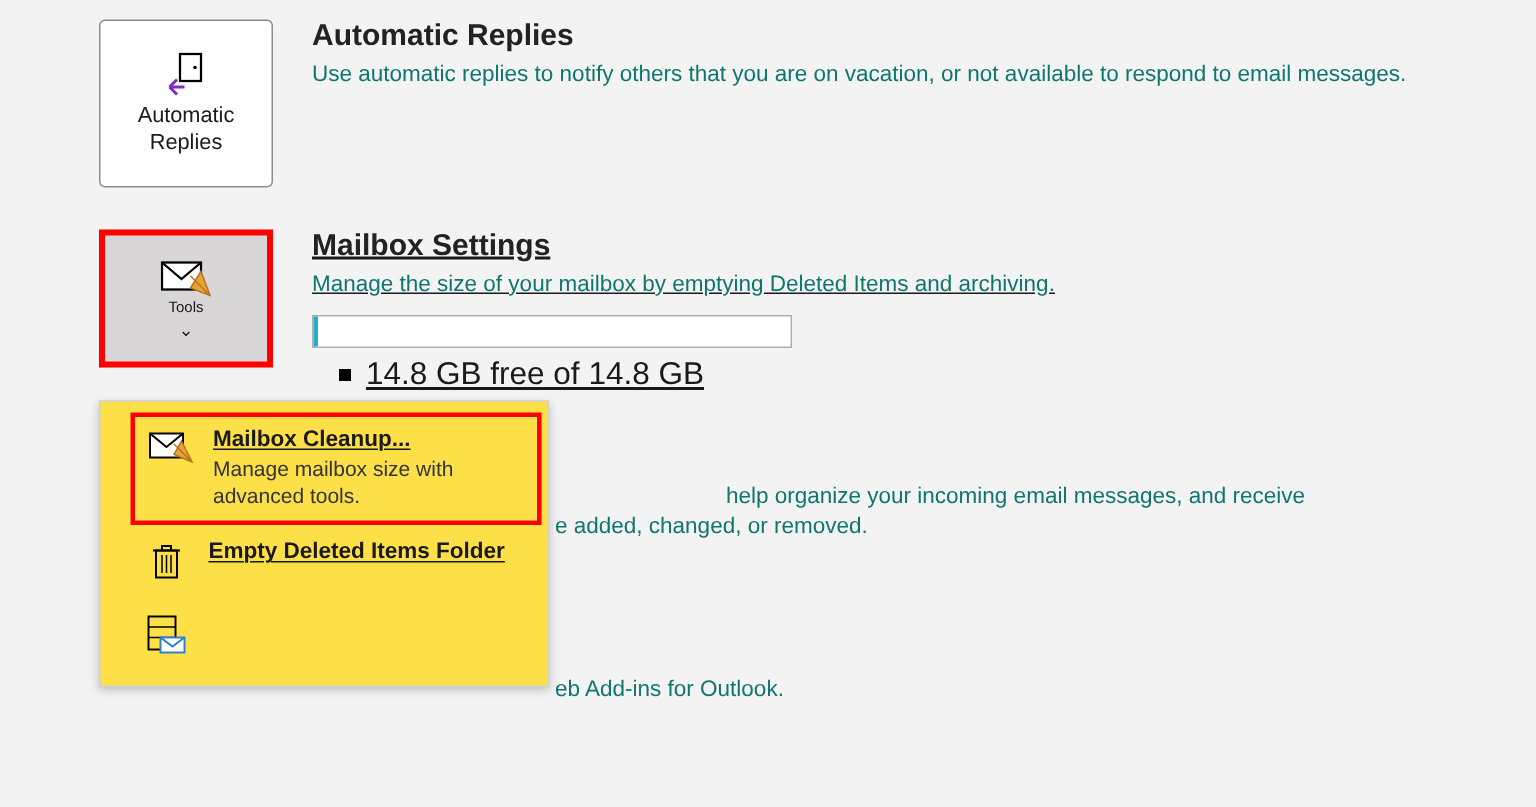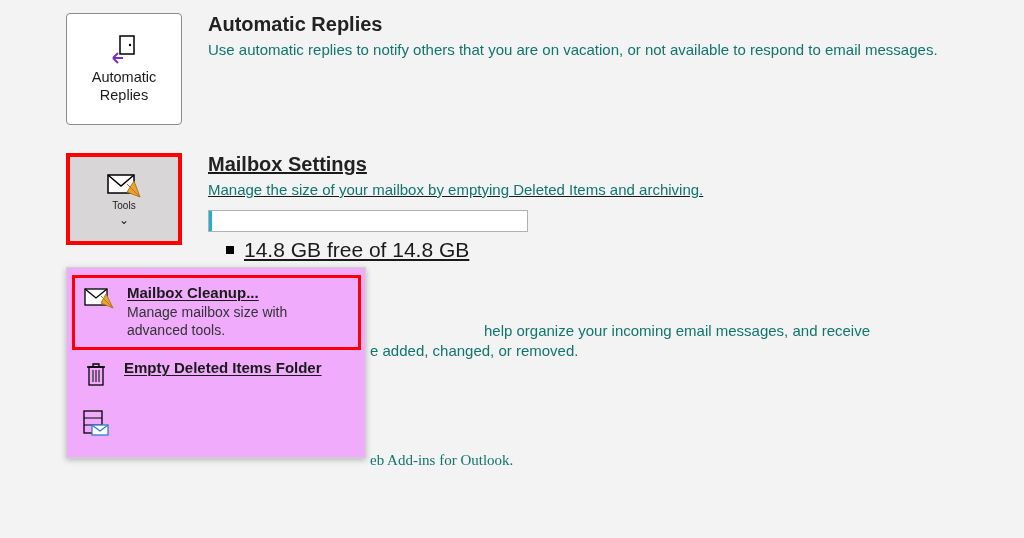--- a/index.html
+++ b/index.html
@@ -89,24 +89,24 @@
   }
   .storage-line .bullet {
     width:8px; height:8px; background:#000;
   }
 
   
   .menu {
     position:absolute;
     left:66px; top:267px;
     width:300px;
-    background:#f0abfc;
+    background:#fde047;
     border:1px solid #d0d0d0;
     box-shadow:0 2px 6px rgba(0,0,0,0.25);
-    padding:6px 0 10px 1px;
+    padding:6px 0 10px 16px;
   }
   .menu-item {
     display:flex;
     padding:8px 12px 10px 12px;
     gap:12px;
     cursor:pointer;
   }
   .menu-item.hl {
     border:3px solid #ff0000;
     margin:1px 4px;
@@ -175,21 +175,21 @@
     <span>14.8 GB free of 14.8 GB</span>
   </div>
 </div>
 
 <div class="section sec-rules" style="left:370px;">
   <p style="margin-top:18px;text-align:center;">help organize your incoming email messages, and receive</p>
   <p>e added, changed, or removed.</p>
 </div>
 
 <div class="section sec-addin" style="left:370px;">
-  <p style="margin-top:12px;font-family:Liberation Serif, serif;">eb Add-ins for Outlook.</p>
+  <p style="margin-top:12px;">eb Add-ins for Outlook.</p>
 </div>
 
 <div class="menu">
   <div class="menu-item hl">
     <span class="mico">
       <svg width="30" height="24" viewBox="0 0 30 24">
         <rect x="1" y="3" width="22" height="16" fill="#fff" stroke="#000" stroke-width="1.3"></rect>
         <path d="M1 3 L12 12 L23 3" fill="none" stroke="#000" stroke-width="1.3"></path>
         <path d="M17 10 L29 22 M22 8 L29 22 L17 17 Z" fill="#e8a23a" stroke="#b87518" stroke-width="1"></path>
       </svg>

